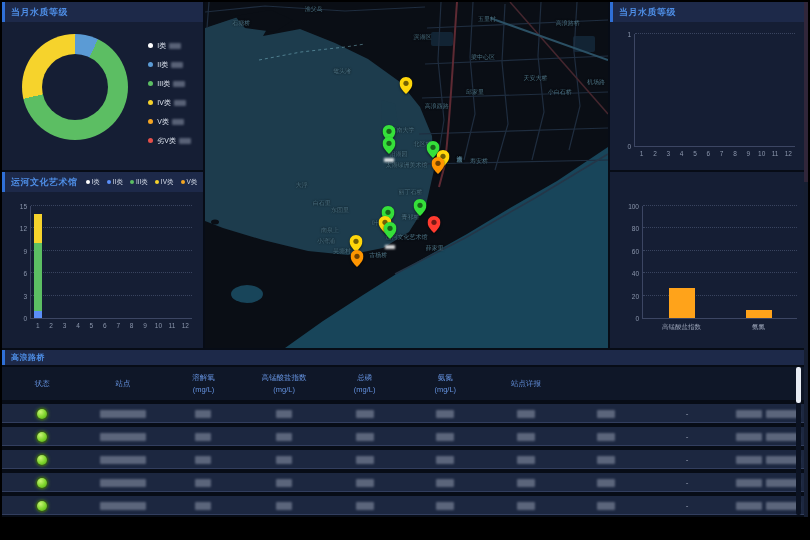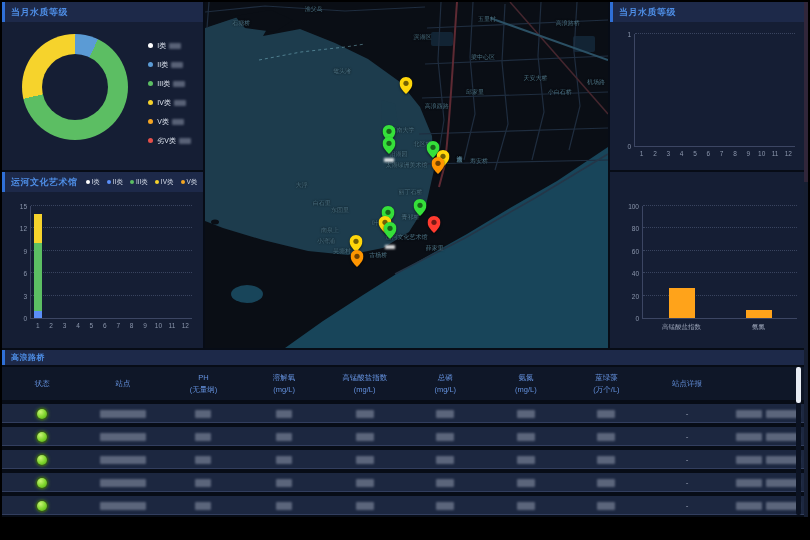--- a/index.html
+++ b/index.html
@@ -337,42 +337,34 @@
       <span class="ptitle">高浪路桥</span>
     </div>
     <div class="cols" id="colRow">
         <div class="th">
           <div>状态</div>
         </div>
         <div class="th">
           <div>站点</div>
         </div>
         <div class="th">
-          <div>PH</div>
-          <div>(无量纲)</div>
-        </div>
-        <div class="th">
           <div>溶解氧</div>
           <div>(mg/L)</div>
         </div>
         <div class="th">
           <div>高锰酸盐指数</div>
           <div>(mg/L)</div>
         </div>
         <div class="th">
           <div>总磷</div>
           <div>(mg/L)</div>
         </div>
         <div class="th">
           <div>氨氮</div>
           <div>(mg/L)</div>
-        </div>
-        <div class="th">
-          <div>蓝绿藻</div>
-          <div>(万个/L)</div>
         </div>
         <div class="th">
           <div>站点详报</div>
         </div>
       </div>
     <div class="rows" id="rowsBox">
         <div class="tr">
           <div class="td"><span class="dot"></span></div>
           <div class="td"><span class="rv" style="width: 46px;"></span></div>
           <div class="td"><span class="rv" style="width: 16px;"></span></div>

